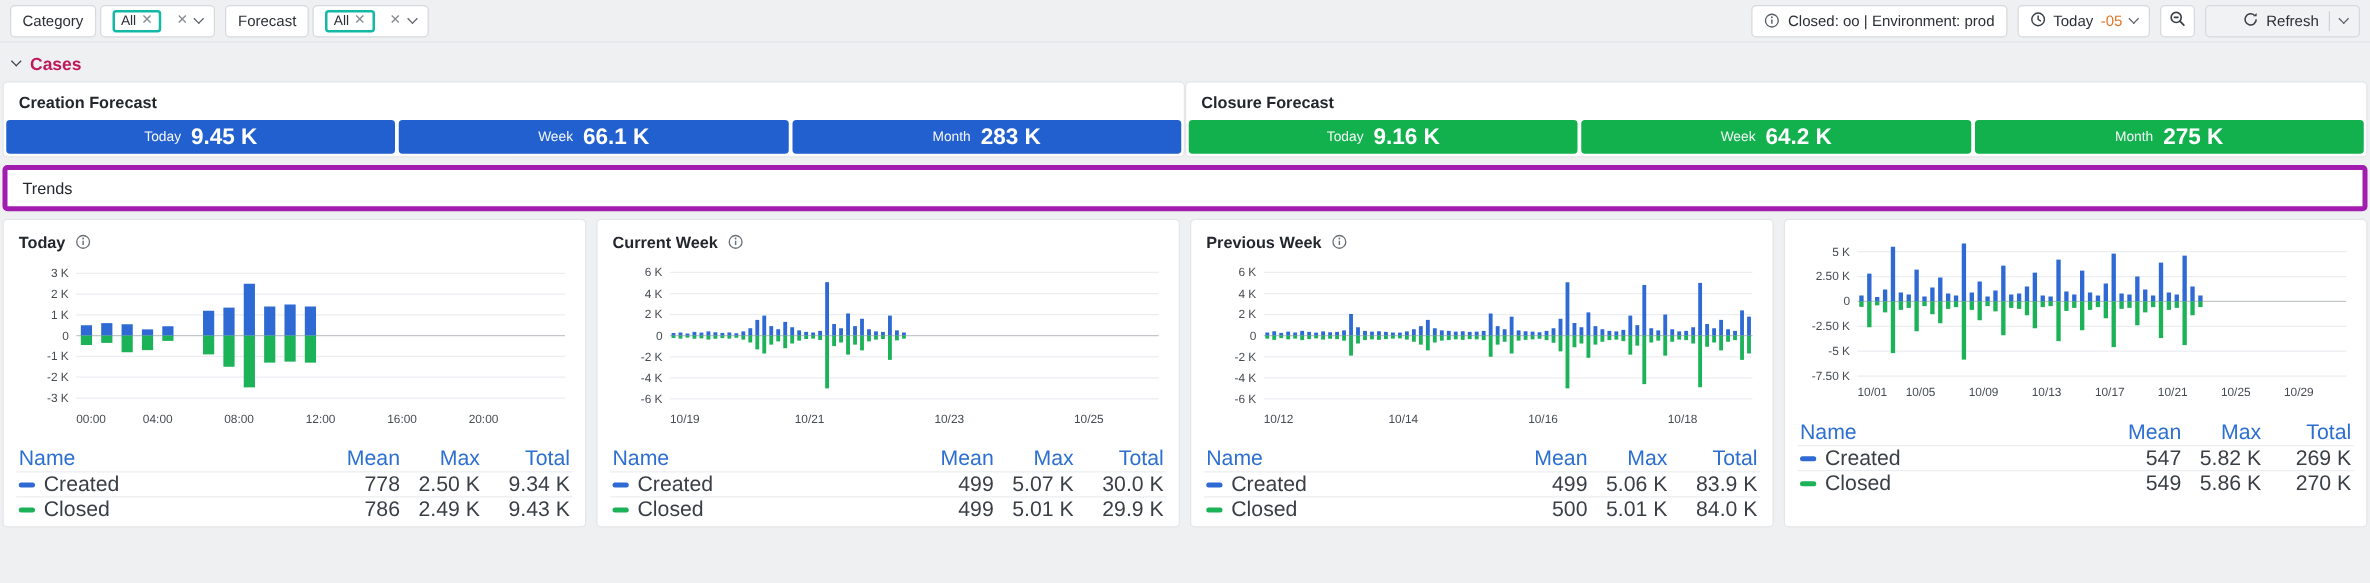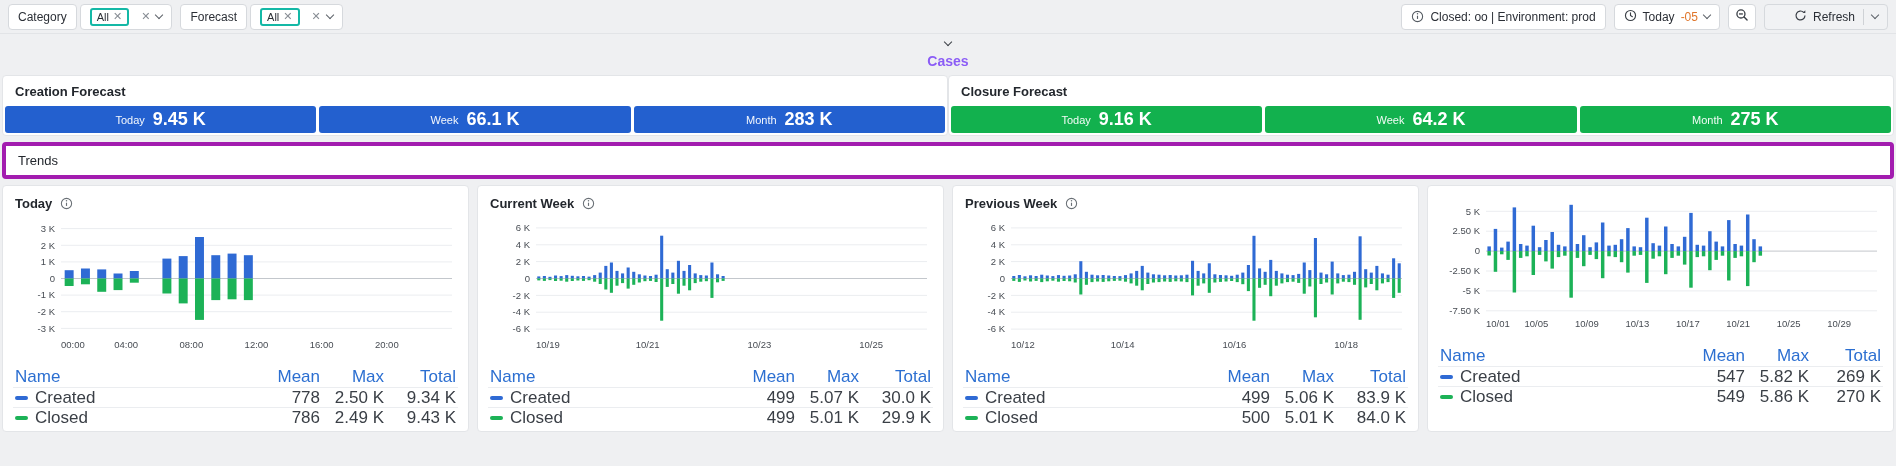--- a/index.html
+++ b/index.html
@@ -38,23 +38,22 @@
   .icon-btn{
     background:#fff; border:1px solid #d6d9dd; border-radius:4px;
     width:28px; height:26px; display:inline-flex; align-items:center; justify-content:center;
     cursor:pointer;
   }
   .refresh-btn{ background:#f1f2f4; cursor:pointer;padding-left:29px; }
   .v-div{ width:1px; height:16px; background:#cfd2d6; margin:0 2px; }
   
   .section-header{
     display:flex; align-items:center; gap:8px;
-    padding:9px 10px 6px; font-size:14px; font-weight:700; color:#8b5cf6;
+    padding:9px 10px 6px; font-size:14px; font-weight:700; color:#be185d;
     cursor:pointer;
-    flex-direction:column;
   }
   .caret{ border-color:#3c4147; margin-top:-4px; }
   
   .card{ background:#fff; border:1px solid #e3e5e8; border-radius:4px; }
   .forecast-row{ display:flex; gap:0; padding:0 2px; }
   .forecast-card{ flex:1; }
   .forecast-card h3{ font-size:13px; font-weight:700; color:#23272d; padding:8px 12px 7px; }
   .forecast-bars{ display:flex; gap:3px; padding:0 2px 2px; }
   .seg{
     flex:1; height:27px; border-radius:3px; color:#fff;

